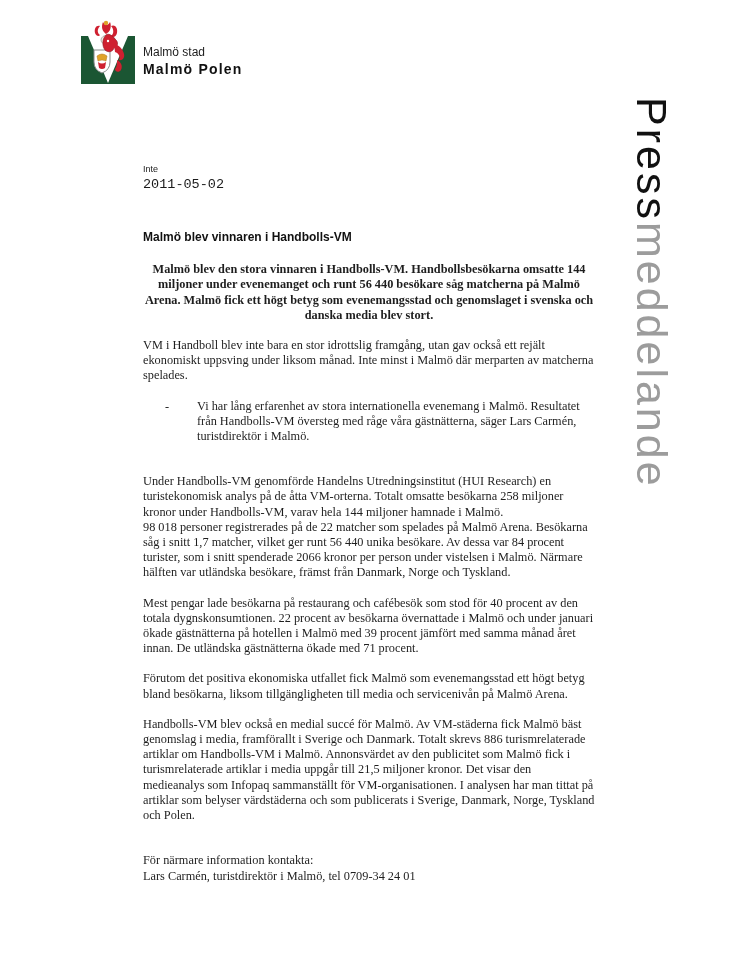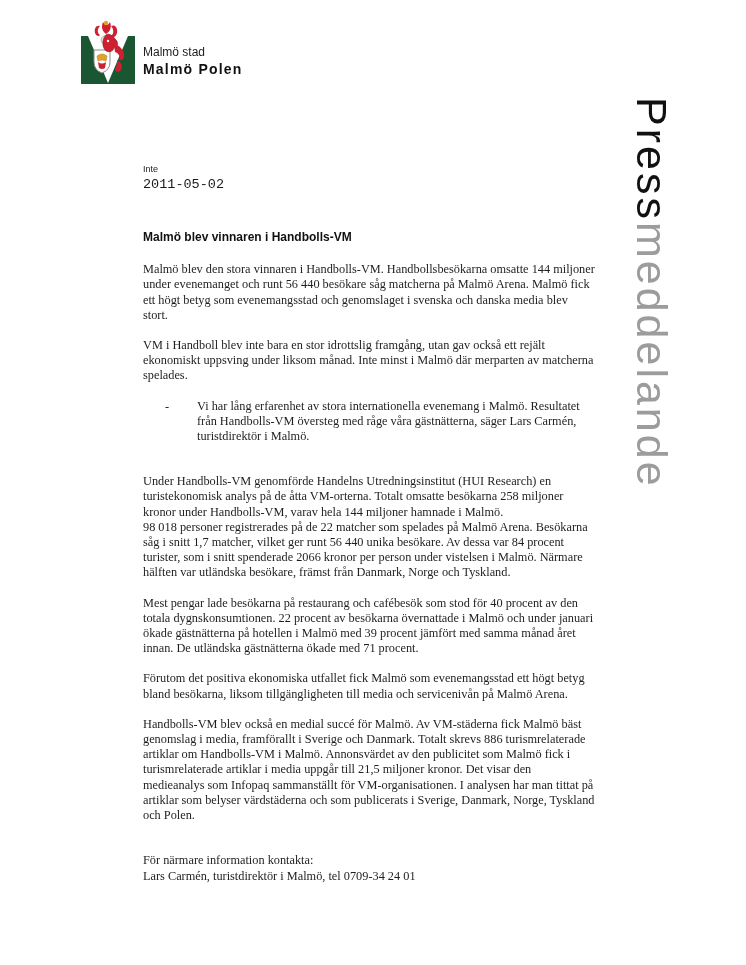--- a/index.html
+++ b/index.html
@@ -39,21 +39,21 @@
   .datum-value { font-size: 13.5px; margin-top: 3px; color: #1a1a1a; font-family: Liberation Mono, monospace; }
 
   
   .content { position: absolute; left: 143px; top: 230px; width: 452px; font-size: 12.3px; line-height: 15.2px; }
   .content h1 {
     font-family: "Liberation Sans", sans-serif;
     font-size: 12px; font-weight: bold; color: #111;
     margin: 0 0 17px 0;
   }
   .content p { margin: 0 0 15px 0; white-space: pre-line; }
-  .lead { font-weight: normal; }
+  .lead { font-weight: bold; text-align: center; }
   .quote-row { display: flex; padding-left: 22px; margin: 0 0 15px 0; }
   .quote-dash { width: 32px; flex: none; }
   .quote-text { margin: 0; width: 398px; }
   .contact-block { margin-top: 30px; }
   .contact-block p { margin: 0; }
 </style>
 </head>
 <body>
 
 <div class="page">

